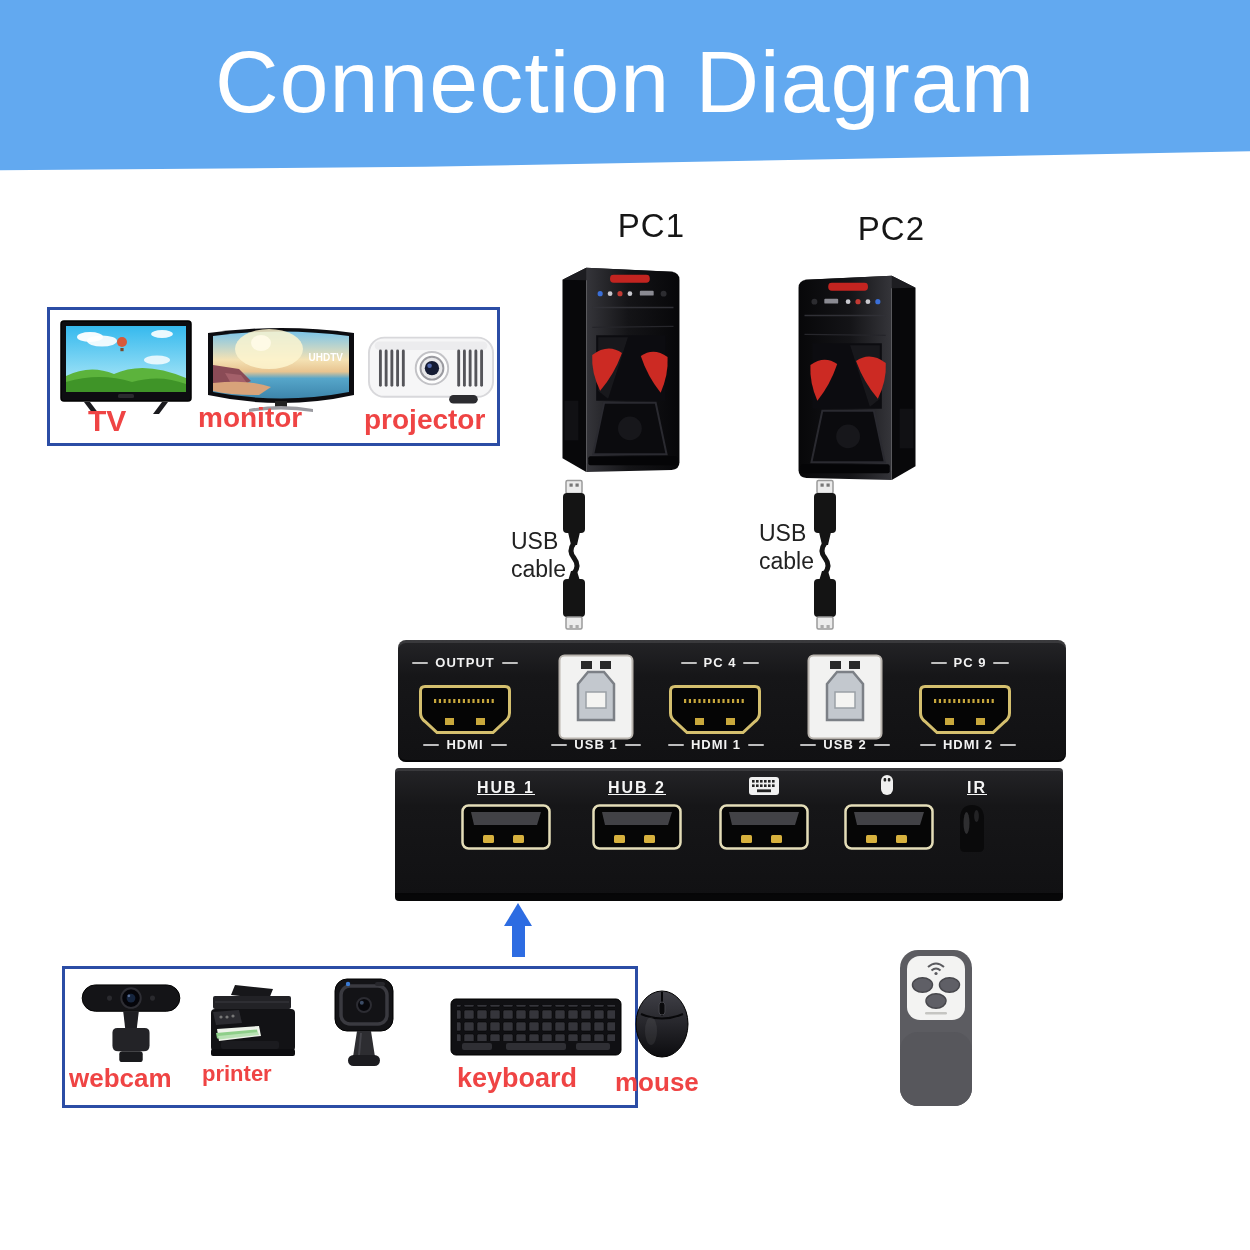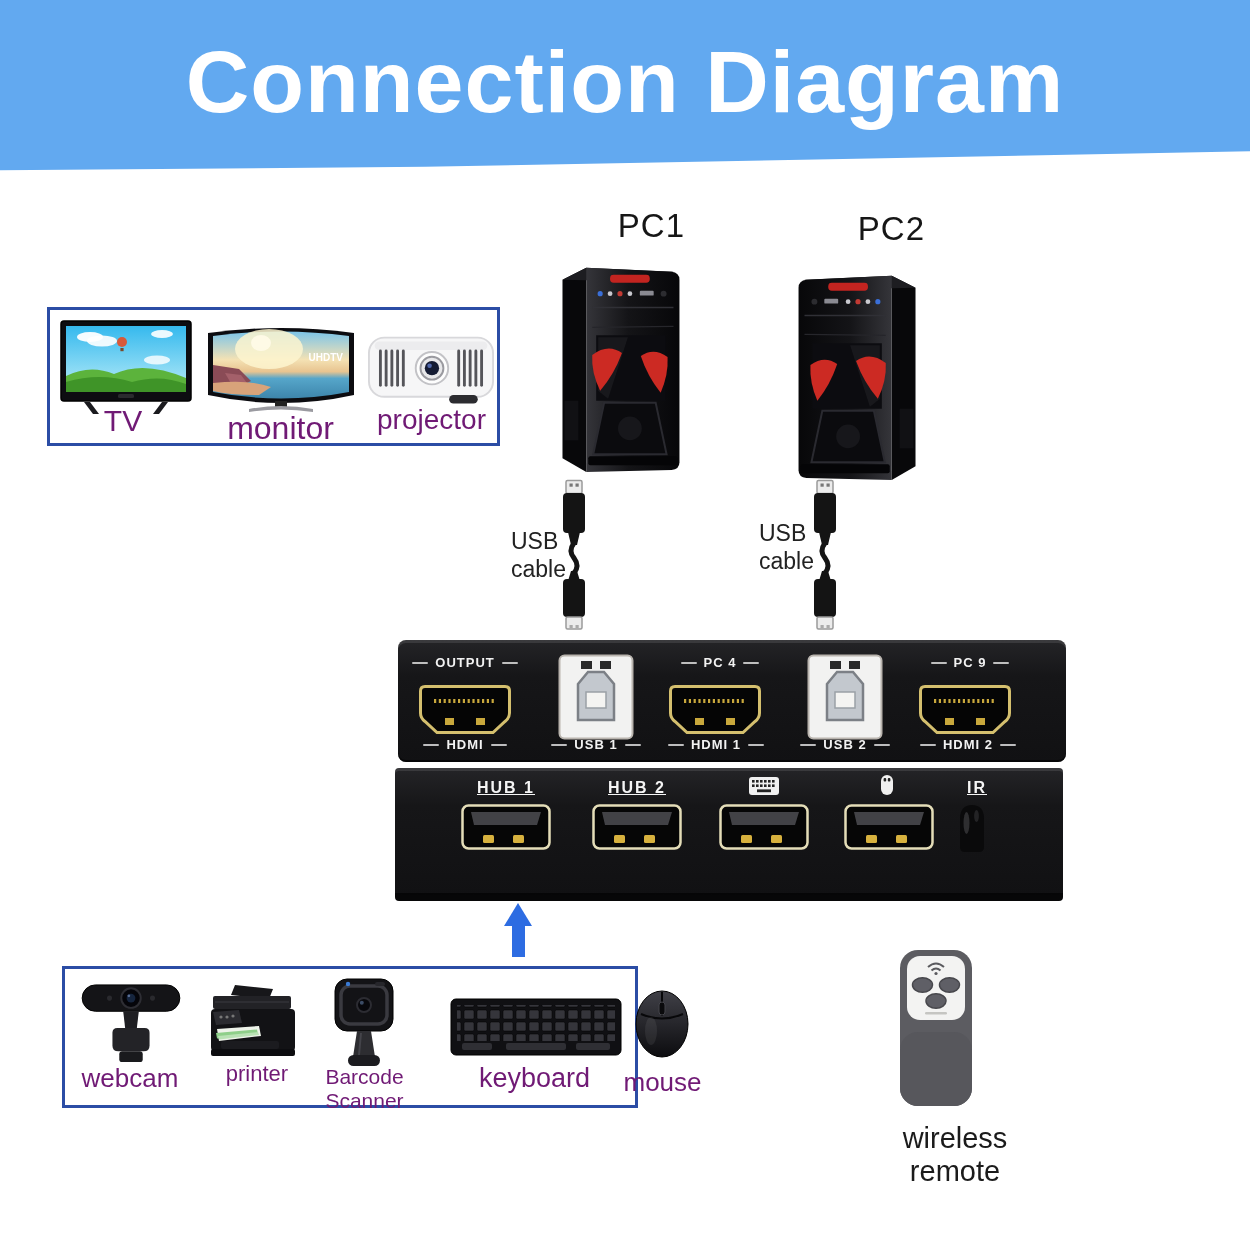--- a/index.html
+++ b/index.html
@@ -4,41 +4,41 @@
 <style>
   html,body{margin:0;padding:0;background:#ffffff;}
   #canvas{position:relative;width:1250px;height:1250px;background:#ffffff;overflow:hidden;
           font-family:"Liberation Sans",sans-serif;}
   .abs{position:absolute;}
 
   
   .header{left:0;top:0;width:1250px;height:172px;background:#62a9f0;
           clip-path:polygon(0 0,100% 0,100% 88%,34% 97%,0 99%);}
   .header-title{left:0;top:36px;width:1250px;text-align:center;color:#ffffff;
-                font-size:88px;font-weight:700;letter-spacing:1px;line-height:1.05;}
+                font-size:88px;font-weight:400;letter-spacing:1px;line-height:1.05;}
 
   
   .pc-label{width:140px;text-align:right;font-size:33px;color:#161616;letter-spacing:1px;}
   .pc-label-1{left:545px;top:207px;}
   .pc-label-2{left:785px;top:210px;}
   .tower-1{left:548px;top:252px;}
   .tower-2{left:790px;top:260px;transform:scaleX(-1);}
 
   
   .cable-1{left:554px;top:479px;}
   .cable-2{left:805px;top:479px;}
   .cable-label{width:66px;font-size:23px;color:#222;line-height:1.22;margin-left:8px;}
   .cable-label-1{left:503px;top:527px;}
   .cable-label-2{left:751px;top:519px;}
 
   
   .blue-box{border:3px solid #2b4da5;background:#ffffff;box-sizing:border-box;}
   .displays-box{left:47px;top:307px;width:453px;height:139px;}
   .periph-box{left:62px;top:966px;width:576px;height:142px;padding-left:13px;}
-  .item-label{text-align:center;color:#701a75;}
+  .item-label{text-align:left;color:#ef4444;font-weight:bold;}
 
   
   .kvm-panel{background:linear-gradient(180deg,#242427 0%,#161618 30%,#111113 100%);
              box-shadow:inset 0 3px 0 rgba(255,255,255,.10), inset 0 -2px 0 rgba(0,0,0,.6);margin-left:32px;}
   .kvm-top{left:366px;top:640px;width:668px;height:122px;border-radius:8px;}
   .kvm-bottom{left:363px;top:768px;width:668px;height:127px;border-radius:4px;border-bottom:6px solid #070708;}
   .plabel{display:flex;align-items:center;justify-content:center;gap:7px;
           color:#f2f2f2;font-weight:bold;font-size:13px;letter-spacing:1px;white-space:nowrap;}
   .plabel::before,.plabel::after{content:"";width:16px;height:2px;background:#dcdcdc;border-radius:1px;opacity:.85;}
   .hublabel{display:block;text-align:center;color:#f5f5f5;font-weight:bold;font-size:16px;letter-spacing:2px;white-space:nowrap;text-decoration:underline;}
@@ -189,21 +189,21 @@
       <path d="M8 15 Q76 6 144 15 L144 71 Q76 84 8 71 Z" fill="url(#gSunset)"></path>
       <ellipse cx="64" cy="28" rx="34" ry="20" fill="#fdf4cf" opacity="0.85"></ellipse>
       <ellipse cx="56" cy="22" rx="10" ry="8" fill="#fffbe8" opacity="0.9"></ellipse>
       <path d="M8 44 L34 48 L46 60 L26 70 L8 64 Z" fill="#8a4b56"></path>
       <path d="M20 52 L36 54 L42 62 L28 66 Z" fill="#a4606a"></path>
       <path d="M8 62 Q44 58 66 66 L54 74 Q24 74 8 70 Z" fill="#d8a37a"></path>
       <text x="138" y="40" font-size="10" font-weight="bold" fill="#ffffff" text-anchor="end" font-family="Liberation Sans, sans-serif">UHDTV</text>
       <rect x="70" y="80" width="12" height="6" fill="#222"></rect>
       <path d="M44 88 Q76 82 108 88 L108 91 Q76 86 44 91 Z" fill="#9a9aa0"></path>
     </svg>
-    <div class="abs item-label" style="left:148px;top:100px;width:165px;font-size:32px">monitor</div>
+    <div class="abs item-label" style="left:148px;top:92px;width:165px;font-size:28px">monitor</div>
 
     <svg class="abs" style="left:316px;top:20px" width="130" height="84" viewBox="0 0 134 88">
       <rect x="2" y="8" width="130" height="62" rx="16" fill="#f6f6f7" stroke="#d8d8db" stroke-width="2"></rect>
       <rect x="8" y="12" width="118" height="9" rx="4.5" fill="#ececee"></rect>
       <g stroke="#55555a" stroke-width="3" stroke-linecap="round">
         <line x1="14" y1="22" x2="14" y2="58"></line>
           <line x1="20" y1="22" x2="20" y2="58"></line>
         <line x1="26" y1="22" x2="26" y2="58"></line>
           <line x1="32" y1="22" x2="32" y2="58"></line>
           <line x1="38" y1="22" x2="38" y2="58"></line>
@@ -384,21 +384,20 @@
       <rect x="8" y="2" width="58" height="52" rx="12" fill="#131316" stroke="#000"></rect>
       <rect x="14" y="9" width="46" height="38" rx="9" fill="none" stroke="#3a3a40" stroke-width="3.5"></rect>
       <circle cx="37" cy="28" r="7" fill="#08080c" stroke="#2c2c32" stroke-width="2"></circle>
       <circle cx="34.8" cy="25.8" r="2" fill="#3c4c66"></circle>
       <circle cx="21" cy="7" r="2.2" fill="#3a7bd5"></circle>
       <rect x="48" y="5" width="10" height="4" rx="2" fill="#26262b"></rect>
       <path d="M30 54 H44 L48 80 H26 Z" fill="#2d2d31"></path>
       <line x1="34" y1="56" x2="32" y2="78" stroke="#44444a" stroke-width="2"></line>
       <rect x="21" y="78" width="32" height="11" rx="5.5" fill="#1c1c20"></rect>
     </svg>
-    <div class="abs item-label" style="left:222px;top:96px;width:155px;font-size:21px">Barcode Scanner</div>
 
     <svg class="abs" style="left:385px;top:28px" width="172" height="60" viewBox="0 0 172 60">
       <rect x="1" y="2" width="170" height="56" rx="5" fill="#101013" stroke="#000"></rect>
       <rect x="7" y="8" width="158" height="36" fill="url(#keysPat)"></rect>
       <rect x="12" y="46" width="30" height="7" rx="2" fill="#2f2f34"></rect>
       <rect x="56" y="46" width="60" height="7" rx="2" fill="#2f2f34"></rect>
       <rect x="126" y="46" width="34" height="7" rx="2" fill="#2f2f34"></rect>
     </svg>
     <div class="abs item-label" style="left:392px;top:94px;width:155px;font-size:27px">keyboard</div>
 
@@ -419,15 +418,14 @@
     <g>
       <path d="M31 19 q8 -7 16 0" stroke="#5a5a5e" stroke-width="2" fill="none"></path>
       <path d="M34.5 22.5 q4.5 -4 9 0" stroke="#5a5a5e" stroke-width="2" fill="none"></path>
       <circle cx="39" cy="25.5" r="1.6" fill="#5a5a5e"></circle>
     </g>
     <ellipse cx="25.5" cy="37" rx="10" ry="7.2" fill="#5f5f66" stroke="#47474c" stroke-width="1.5"></ellipse>
     <ellipse cx="52.5" cy="37" rx="10" ry="7.2" fill="#5f5f66" stroke="#47474c" stroke-width="1.5"></ellipse>
     <ellipse cx="39" cy="53" rx="10" ry="7.2" fill="#5f5f66" stroke="#47474c" stroke-width="1.5"></ellipse>
     <rect x="28" y="64" width="22" height="2.5" rx="1.2" fill="#c5c5c2"></rect>
   </svg>
-  <div class="abs remote-label">wireless remote</div>
 
 </div>
 
 </body></html>

